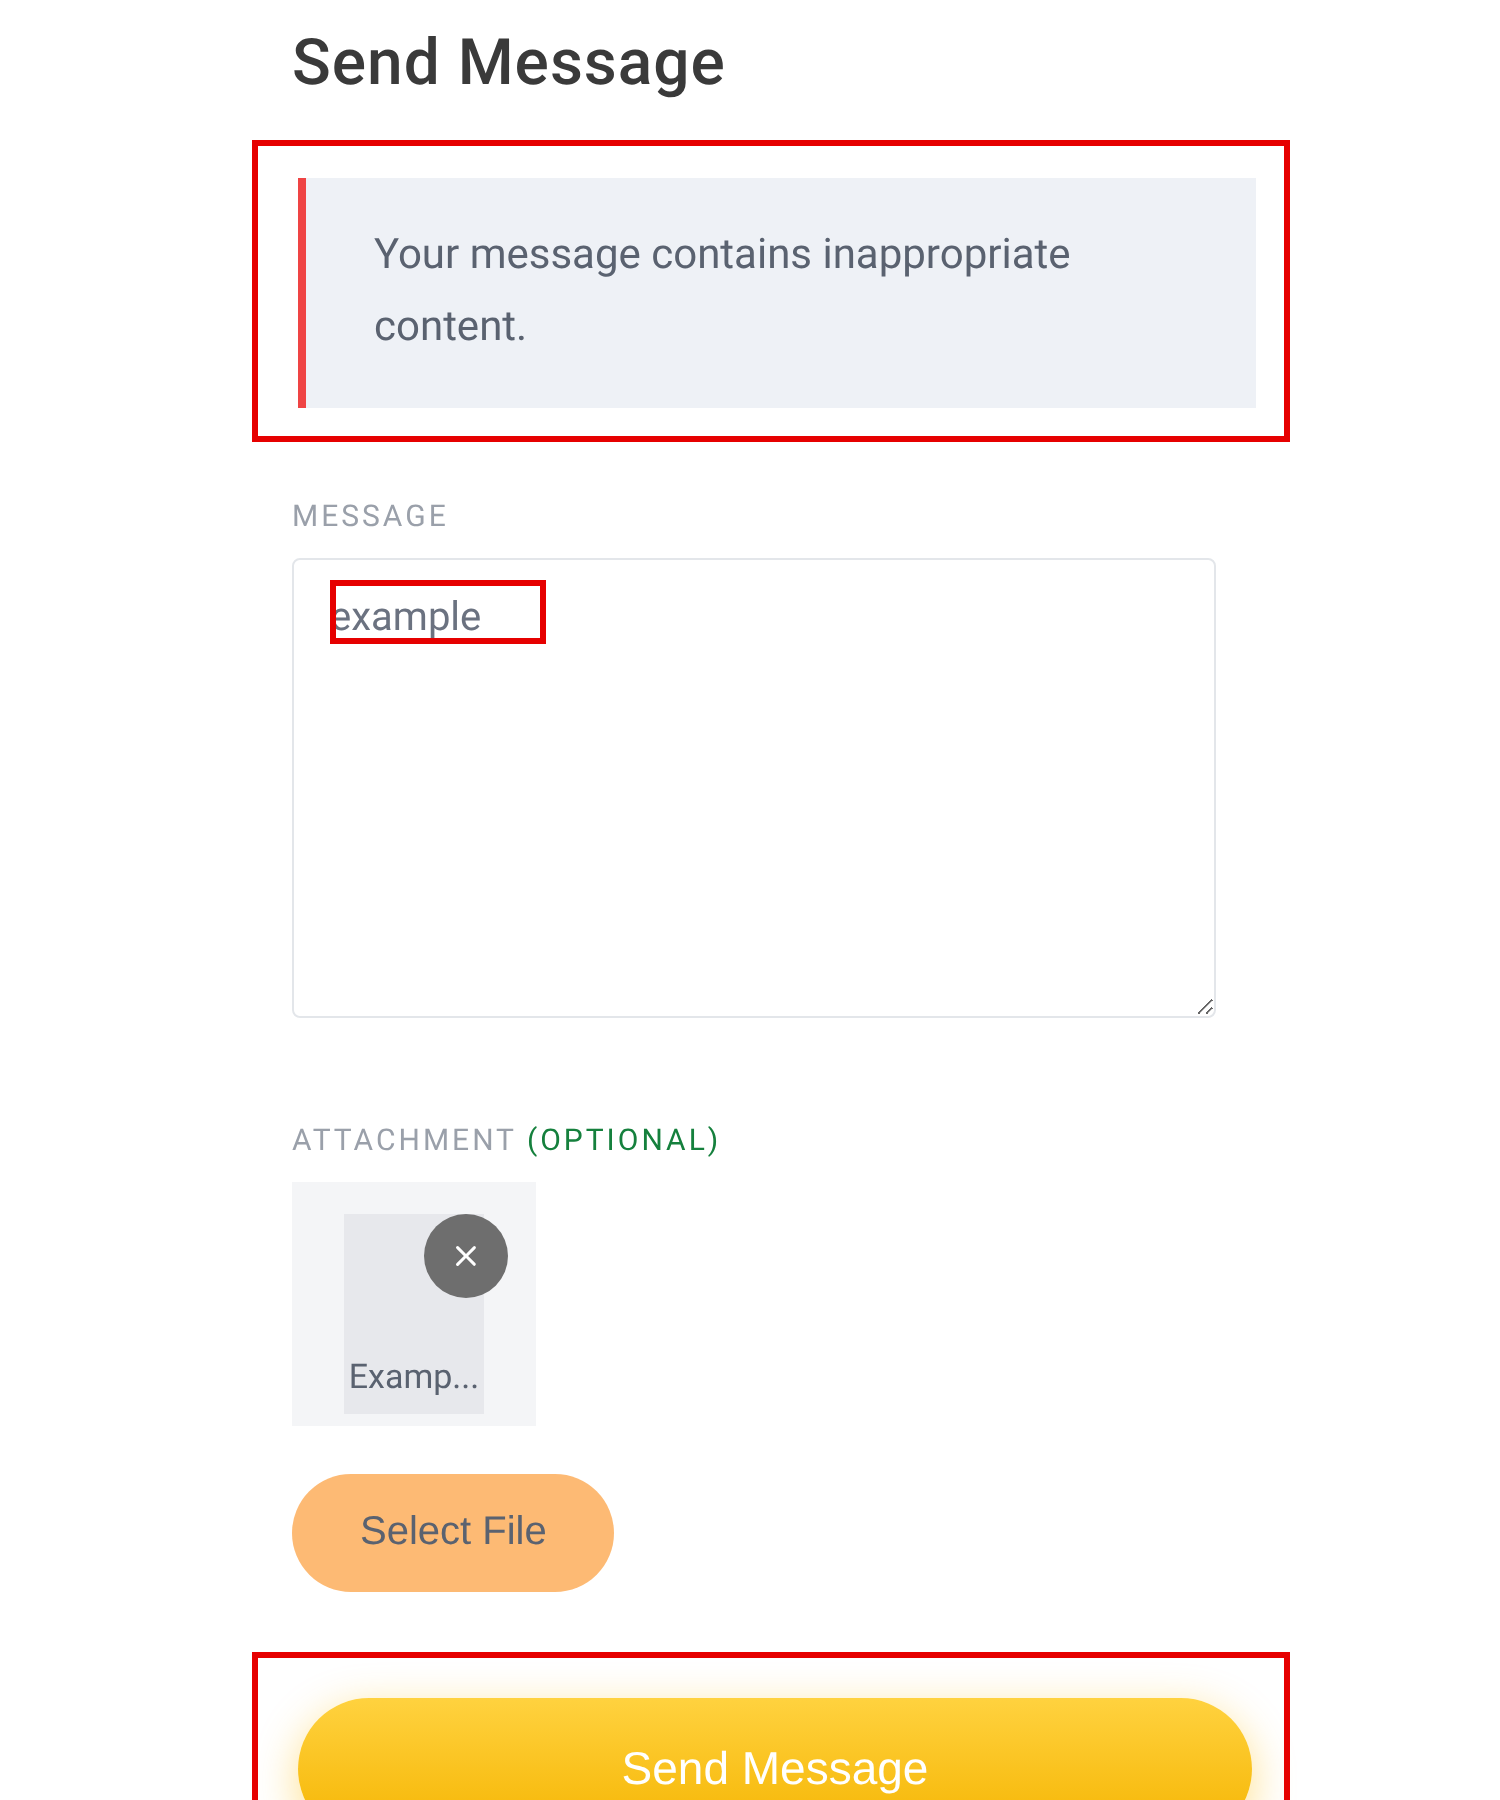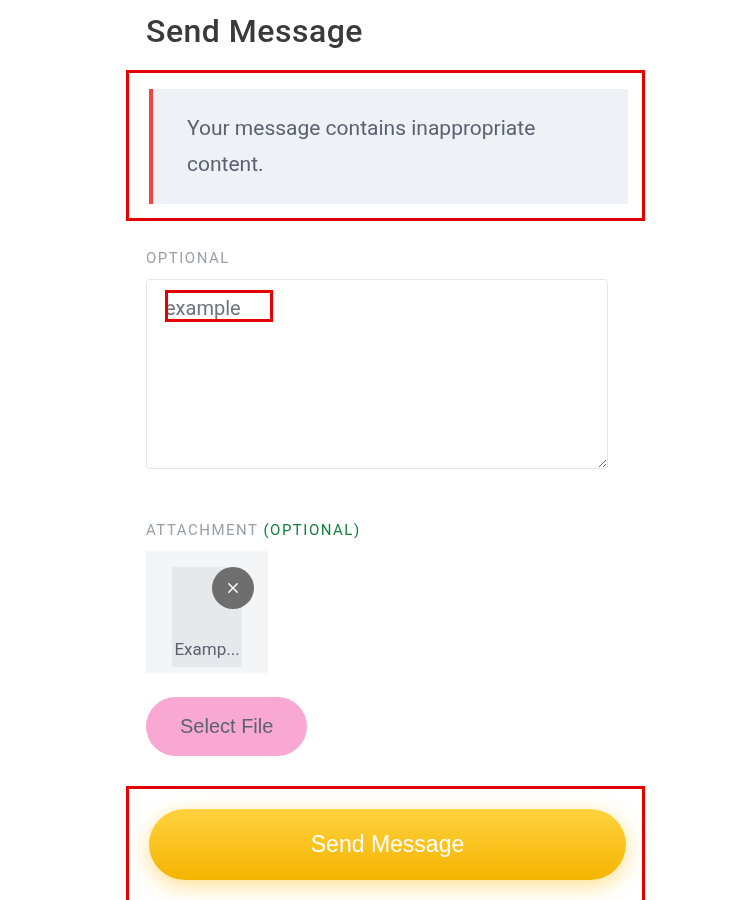--- a/index.html
+++ b/index.html
@@ -42,21 +42,21 @@
     font-size: 15px;
     letter-spacing: 1.5px;
     color: #9aa0aa;
     margin-bottom: 12px;
   }
   .label-optional { color: #15803d; }
   .textarea-wrap {
     border: 1px solid #e3e6ea;
     border-radius: 4px;
     width: 462px;
-    height: 190px;
+    height: 230px;
     position: relative;
     margin-bottom: 52px;
   }
   .textarea {
     border: none;
     outline: none;
     width: 100%;
     height: 100%;
     padding: 16px 18px;
     font-size: 20px;
@@ -108,21 +108,21 @@
     border-radius: 50%;
     background: #6e6e6e;
     border: none;
     cursor: pointer;
     display: flex;
     align-items: center;
     justify-content: center;
   }
   .remove-btn svg { width: 18px; height: 18px; fill: #fff; }
   .select-file-btn {
-    background: #f9a8d4;
+    background: #fdba74;
     color: #5a6270;
     border: none;
     border-radius: 999px;
     padding: 18px 34px;
     font-size: 20px;
     cursor: pointer;
     margin-bottom: 30px;
   }
   .submit-wrap {
     border: 3px solid #e60000;
@@ -148,21 +148,21 @@
 
 <div class="container">
   <h1 class="page-title">Send Message</h1>
 
   <div class="highlight-wrap-1">
     <div class="alert">
       <span>Your message contains inappropriate content.</span>
     </div>
   </div>
 
-  <div class="label-row">OPTIONAL</div>
+  <div class="label-row">MESSAGE</div>
 
   <div class="textarea-wrap">
     <textarea class="textarea" style="">example</textarea>
     <div class="text-highlight"></div>
   </div>
 
   <div class="label-row">
     <span>ATTACHMENT </span><span class="label-optional">(OPTIONAL)</span>
   </div>
 

